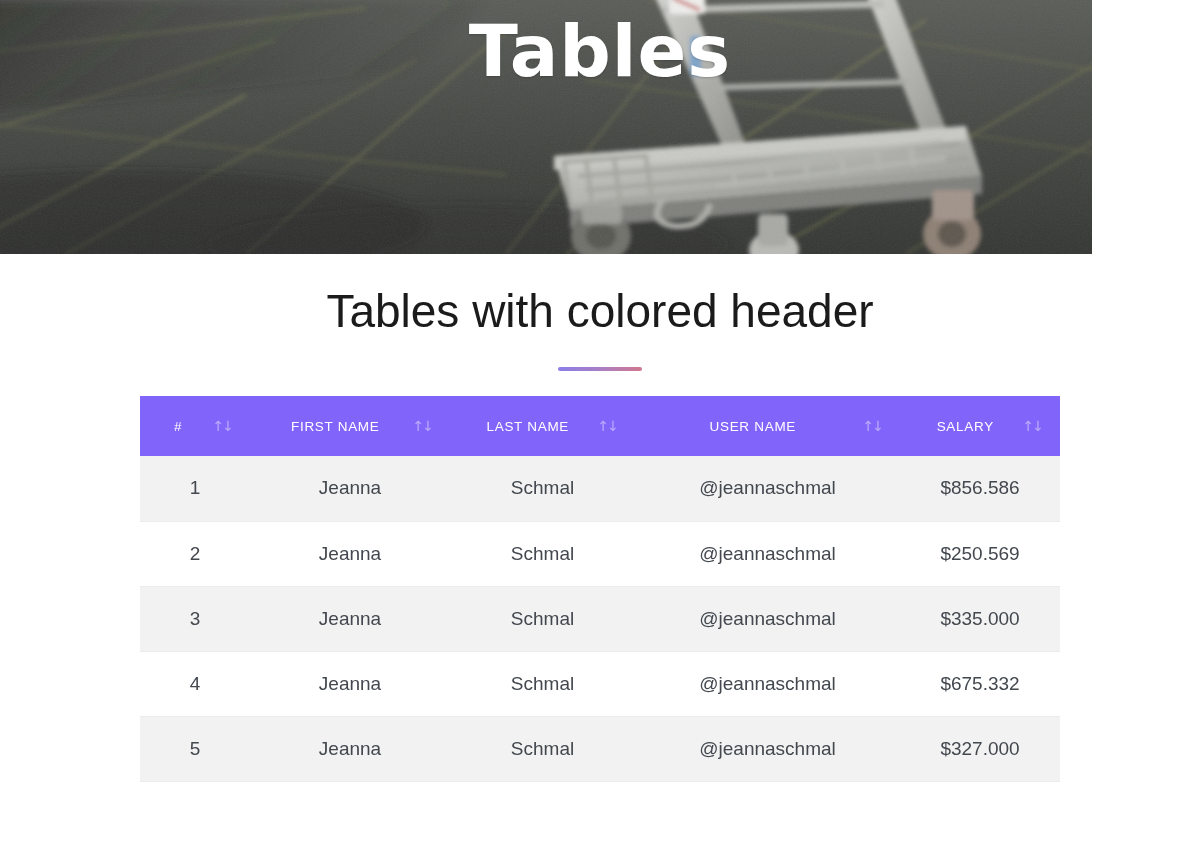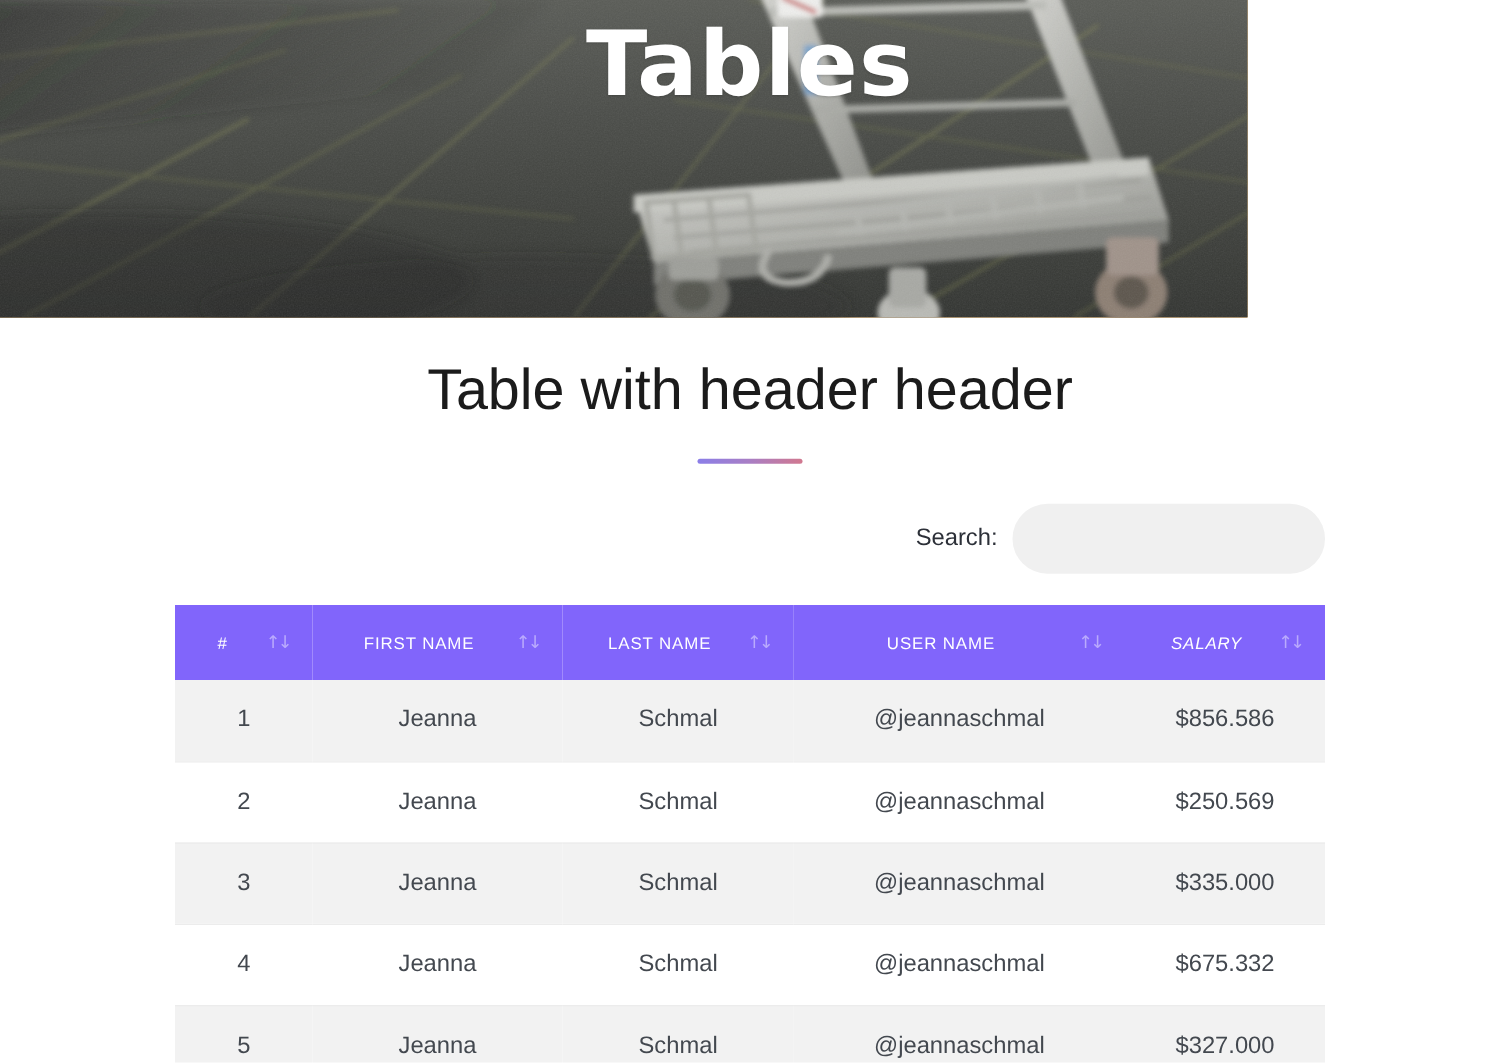--- a/index.html
+++ b/index.html
@@ -8,24 +8,24 @@
     width: 1200px;
     height: 850px;
     overflow: hidden;
     background: #ffffff;
     font-family: "Liberation Sans", sans-serif;
   }
 
   
   .hero {
     position: relative;
-    width: 998px;
+    width: 1092px;
     height: 254px;
     overflow: hidden;
-    background: #a16207;
+    background: #404040;
   }
   .hero-photo {
     position: absolute;
     inset: 0;
     width: 100%;
     height: 100%;
     display: block;
   }
   .hero-title {
     position: absolute;
@@ -154,21 +154,21 @@
     font-family: "Liberation Sans", sans-serif;
   }
   table.data-table tbody tr.odd td { background: #f2f2f2; }
   table.data-table tbody tr.even td { background: #ffffff; }
 
   
   .col-num   { width: 110px; }
   .col-first { width: 200px; }
   .col-last  { width: 185px; }
   .col-user  { width: 265px; }
-  .col-sal   { width: 160px; font-style: italic; }
+  .col-sal   { width: 160px; }
 </style>
 </head>
 <body>
 
 <div class="hero">
   <svg class="hero-photo" viewBox="0 0 1200 254" preserveAspectRatio="xMidYMid slice">
     <defs>
       <linearGradient id="asphaltG" x1="0" y1="0" x2="0" y2="1">
         <stop offset="0%" stop-color="#5a5c57"></stop>
         <stop offset="35%" stop-color="#4b4d49"></stop>
@@ -276,27 +276,23 @@
     <rect x="0" y="0" width="1200" height="254" filter="url(#grainF)" opacity="0.5"></rect>
   </svg>
 
   <div class="hero-title">
     <span>Tables</span>
   </div>
 </div>
 
 <div class="section">
 
-  <h2 class="section-title">Table with header header</h2>
+  <h2 class="section-title">Tables with colored header</h2>
   <div class="title-underline"></div>
 
-  <div class="search-area">
-    <label class="search-label">Search:</label>
-    <input class="search-input" type="text" value="" placeholder="" style="">
-  </div>
 
   <div class="table-wrap">
     <table class="data-table">
       <thead>
         <tr>
           <th class="col-num">
             <div class="th-inner">
               <span class="th-text">#</span>
               <span class="sort-icon">↑↓</span>
             </div>

